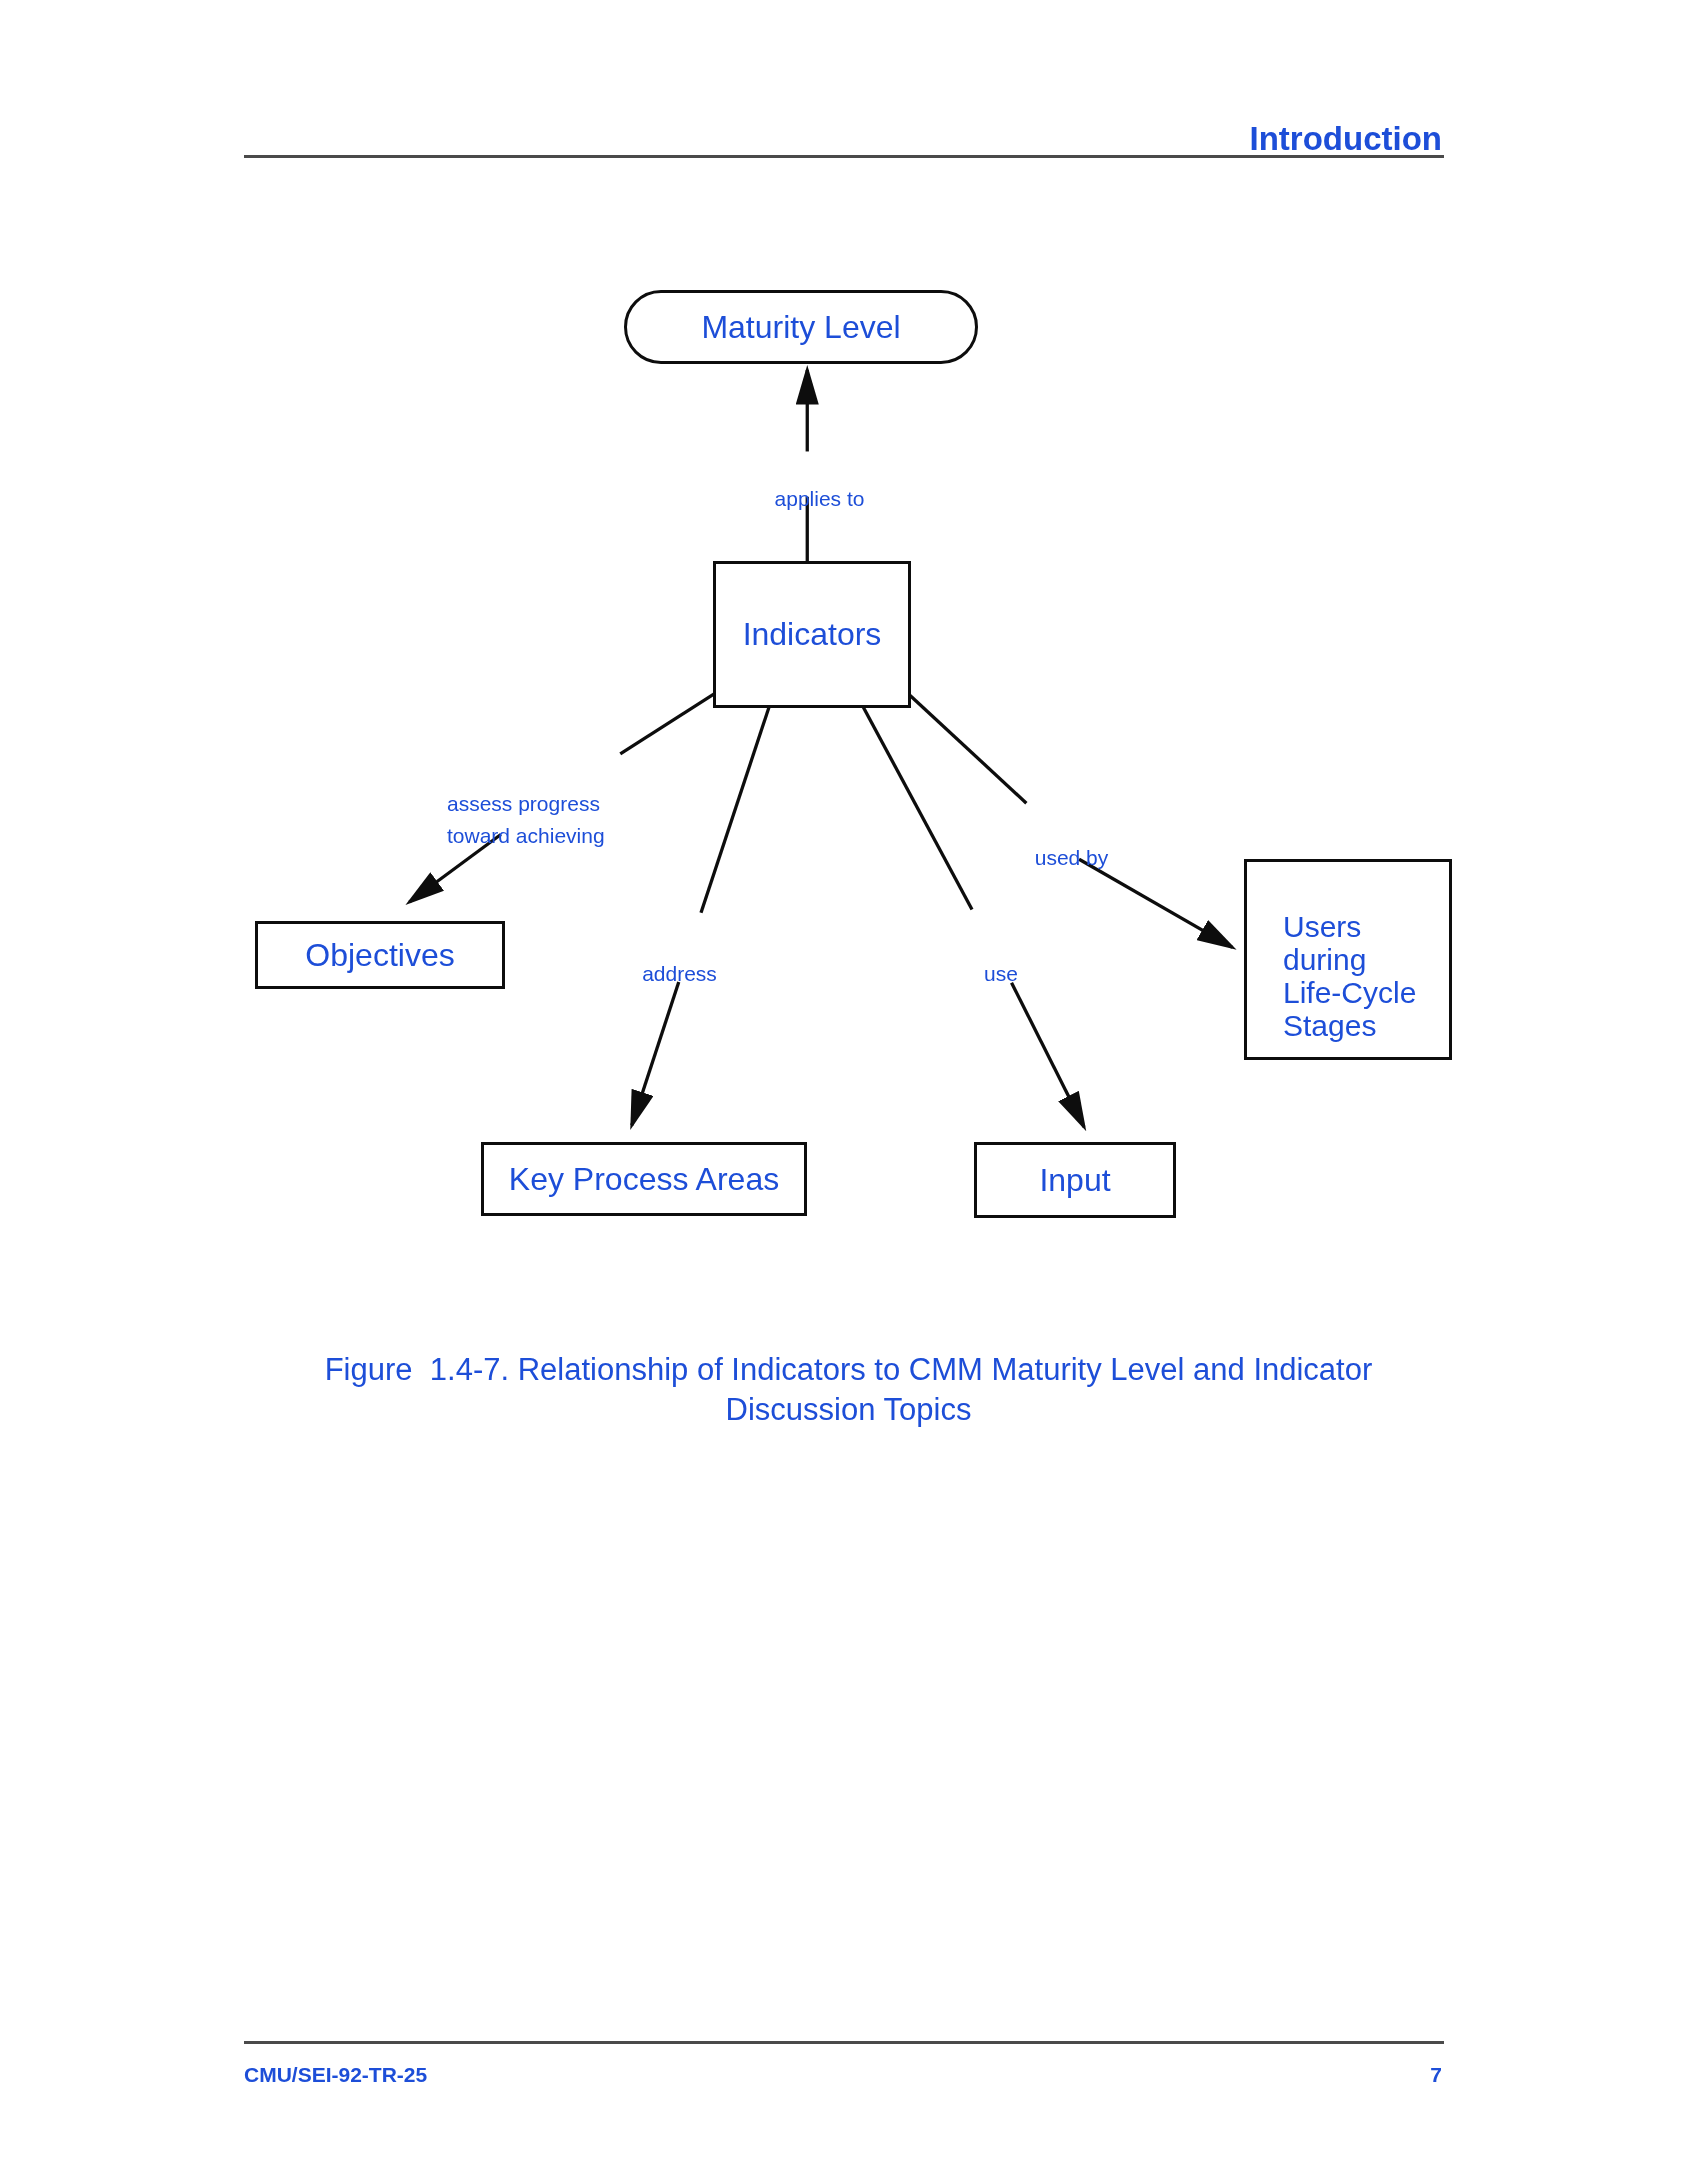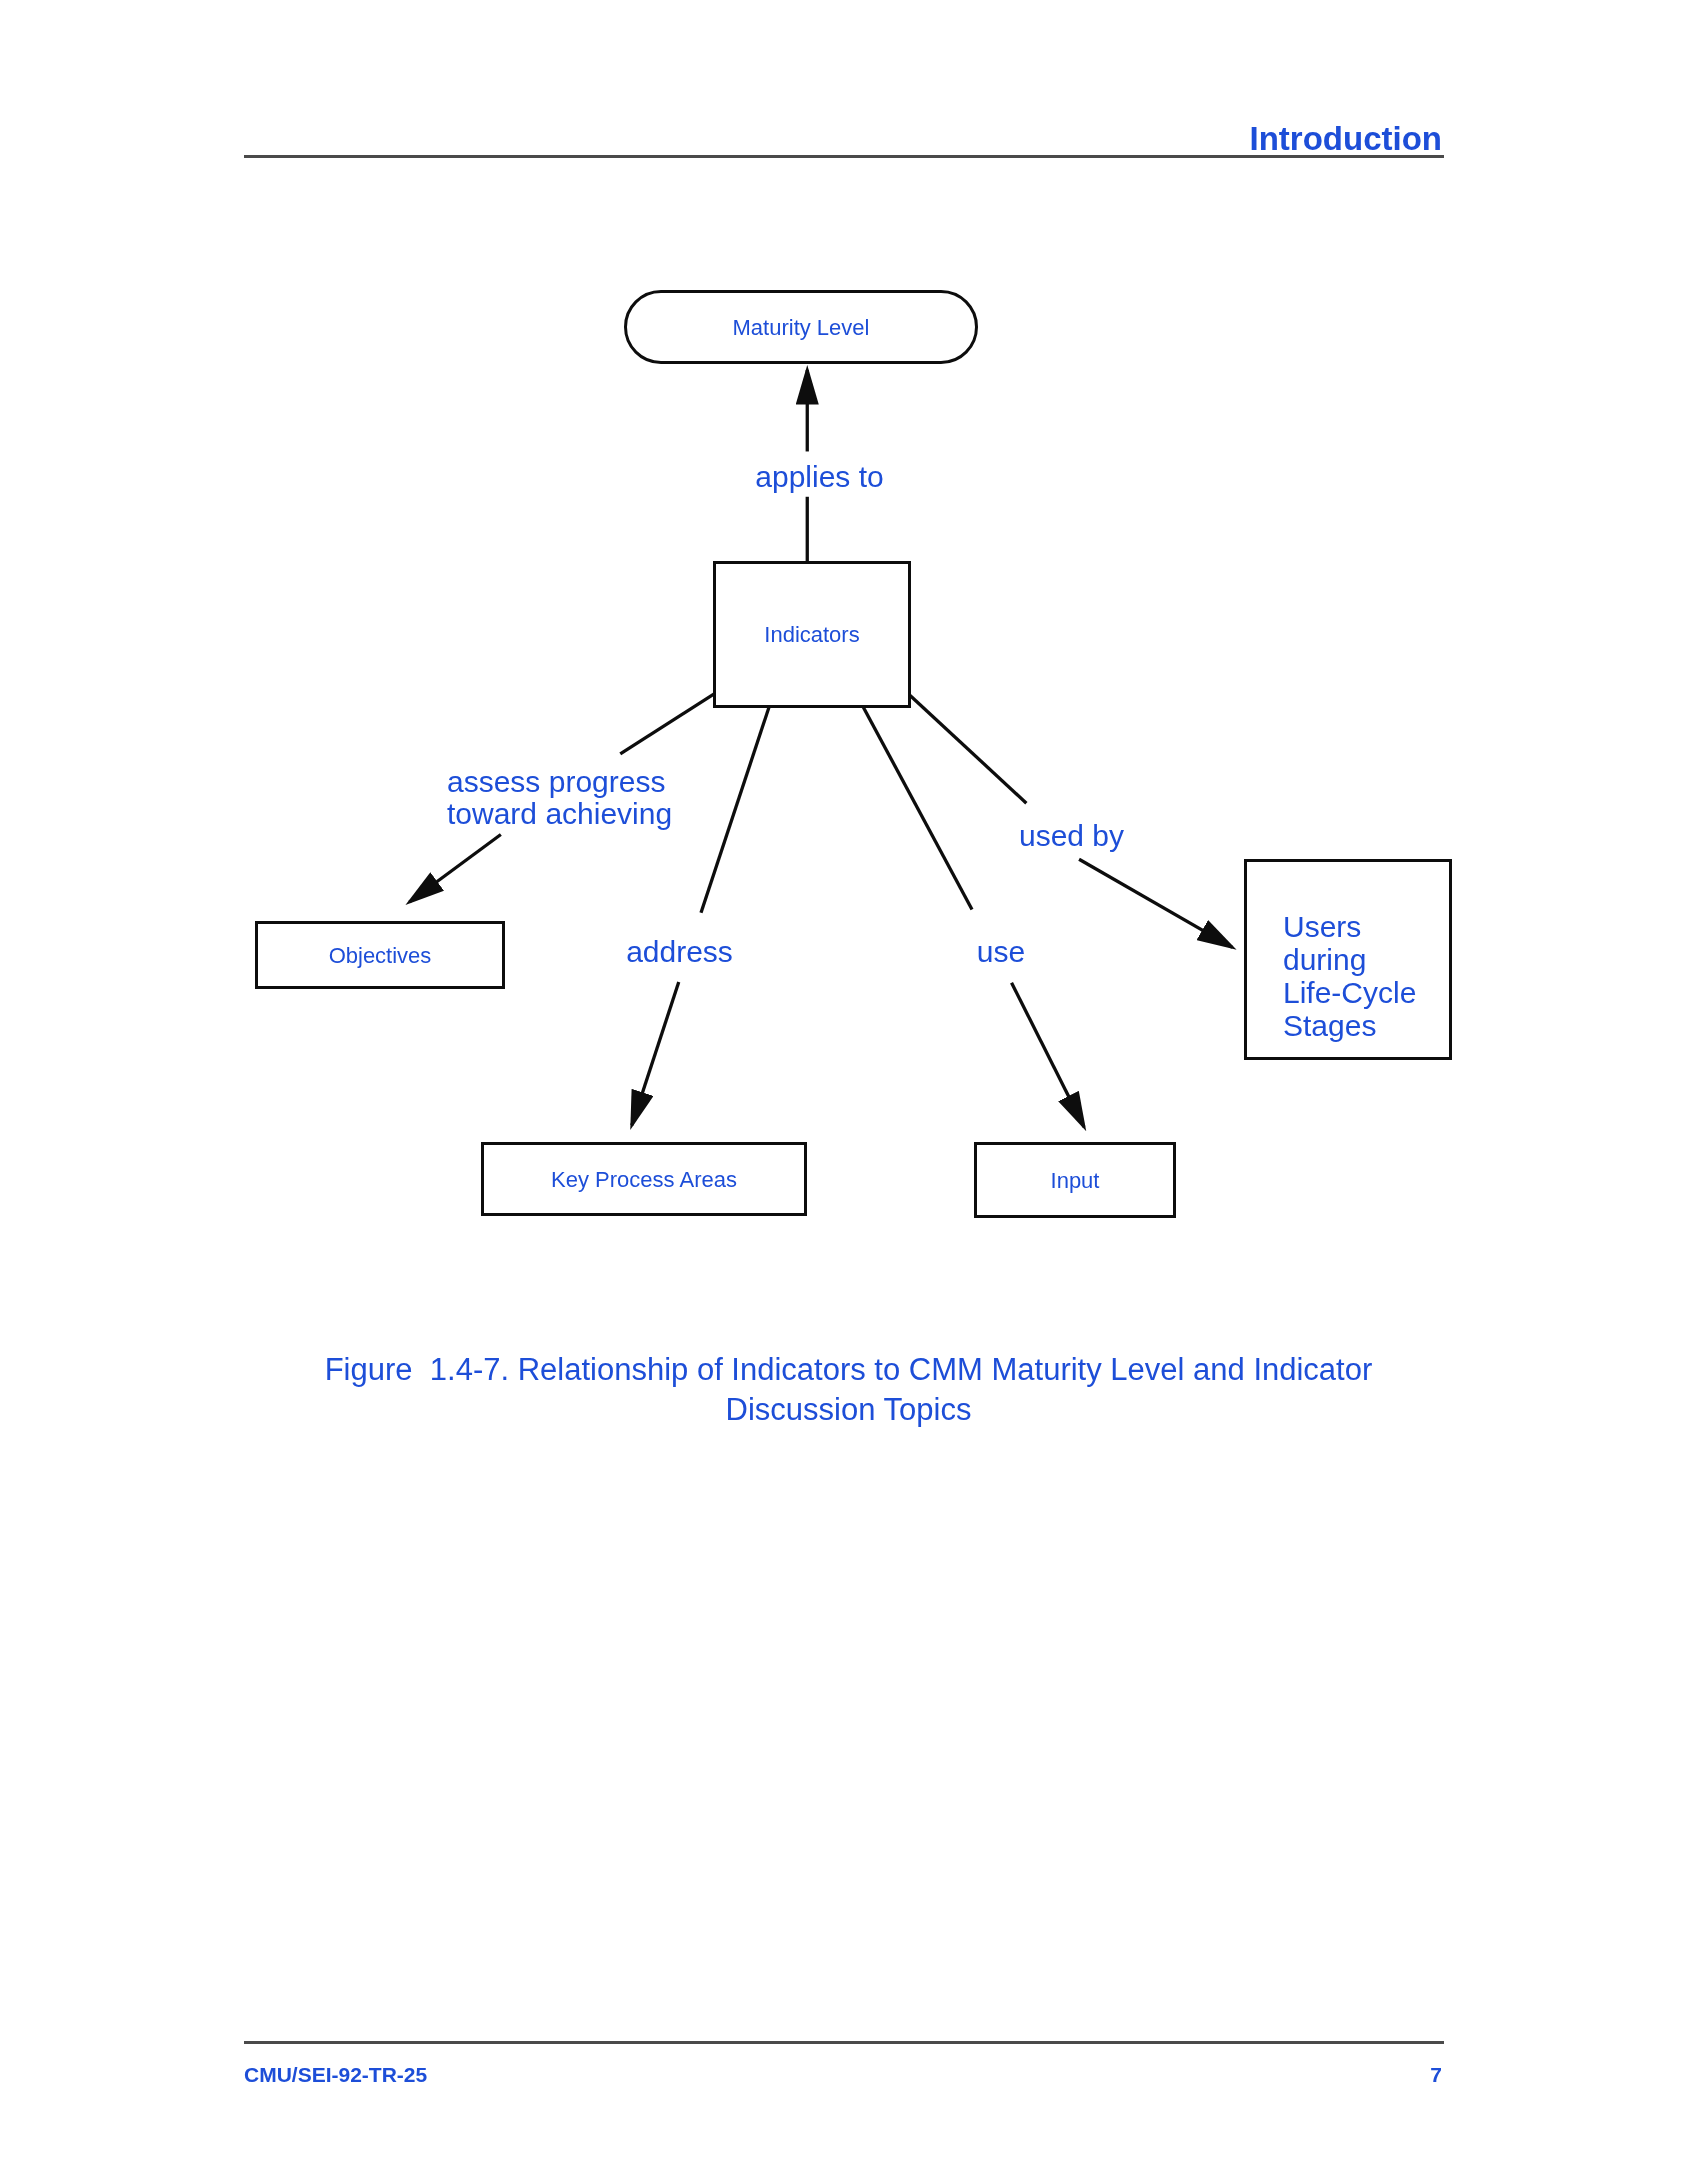--- a/index.html
+++ b/index.html
@@ -26,31 +26,31 @@
     left:244px;top:2058px;width:1198px;
     display:flex;justify-content:space-between;
     font-size:21px;font-weight:bold;line-height:33px;
   }
   
   .node{
     box-sizing:border-box;
     border:3.3px solid #0d0d0d;
     background:#ffffff;
     display:flex;align-items:center;justify-content:center;
-    font-size:22px;line-height:35px;text-align:center;
+    font-size:32px;line-height:35px;text-align:center;
   }
   .node.rounded{border-radius:40px;}
   .node.users{
     justify-content:flex-start;align-items:flex-start;
     text-align:left;padding:48px 8.2px 0 23px;
     font-size:30px;line-height:33px;white-space:pre-line;
   }
   
   .edge-label{
-    font-size:30px;line-height:35px;text-align:center;
+    font-size:21px;line-height:35px;text-align:center;margin-top:22px;
   }
   .edge-label.multiline{
     text-align:left;line-height:32px;white-space:pre-line;
   }
   
   .caption{
     left:272px;top:1350px;width:1153px;
     text-align:center;font-size:31px;line-height:40px;
   }
   .caption .line1{white-space:pre-wrap;}

